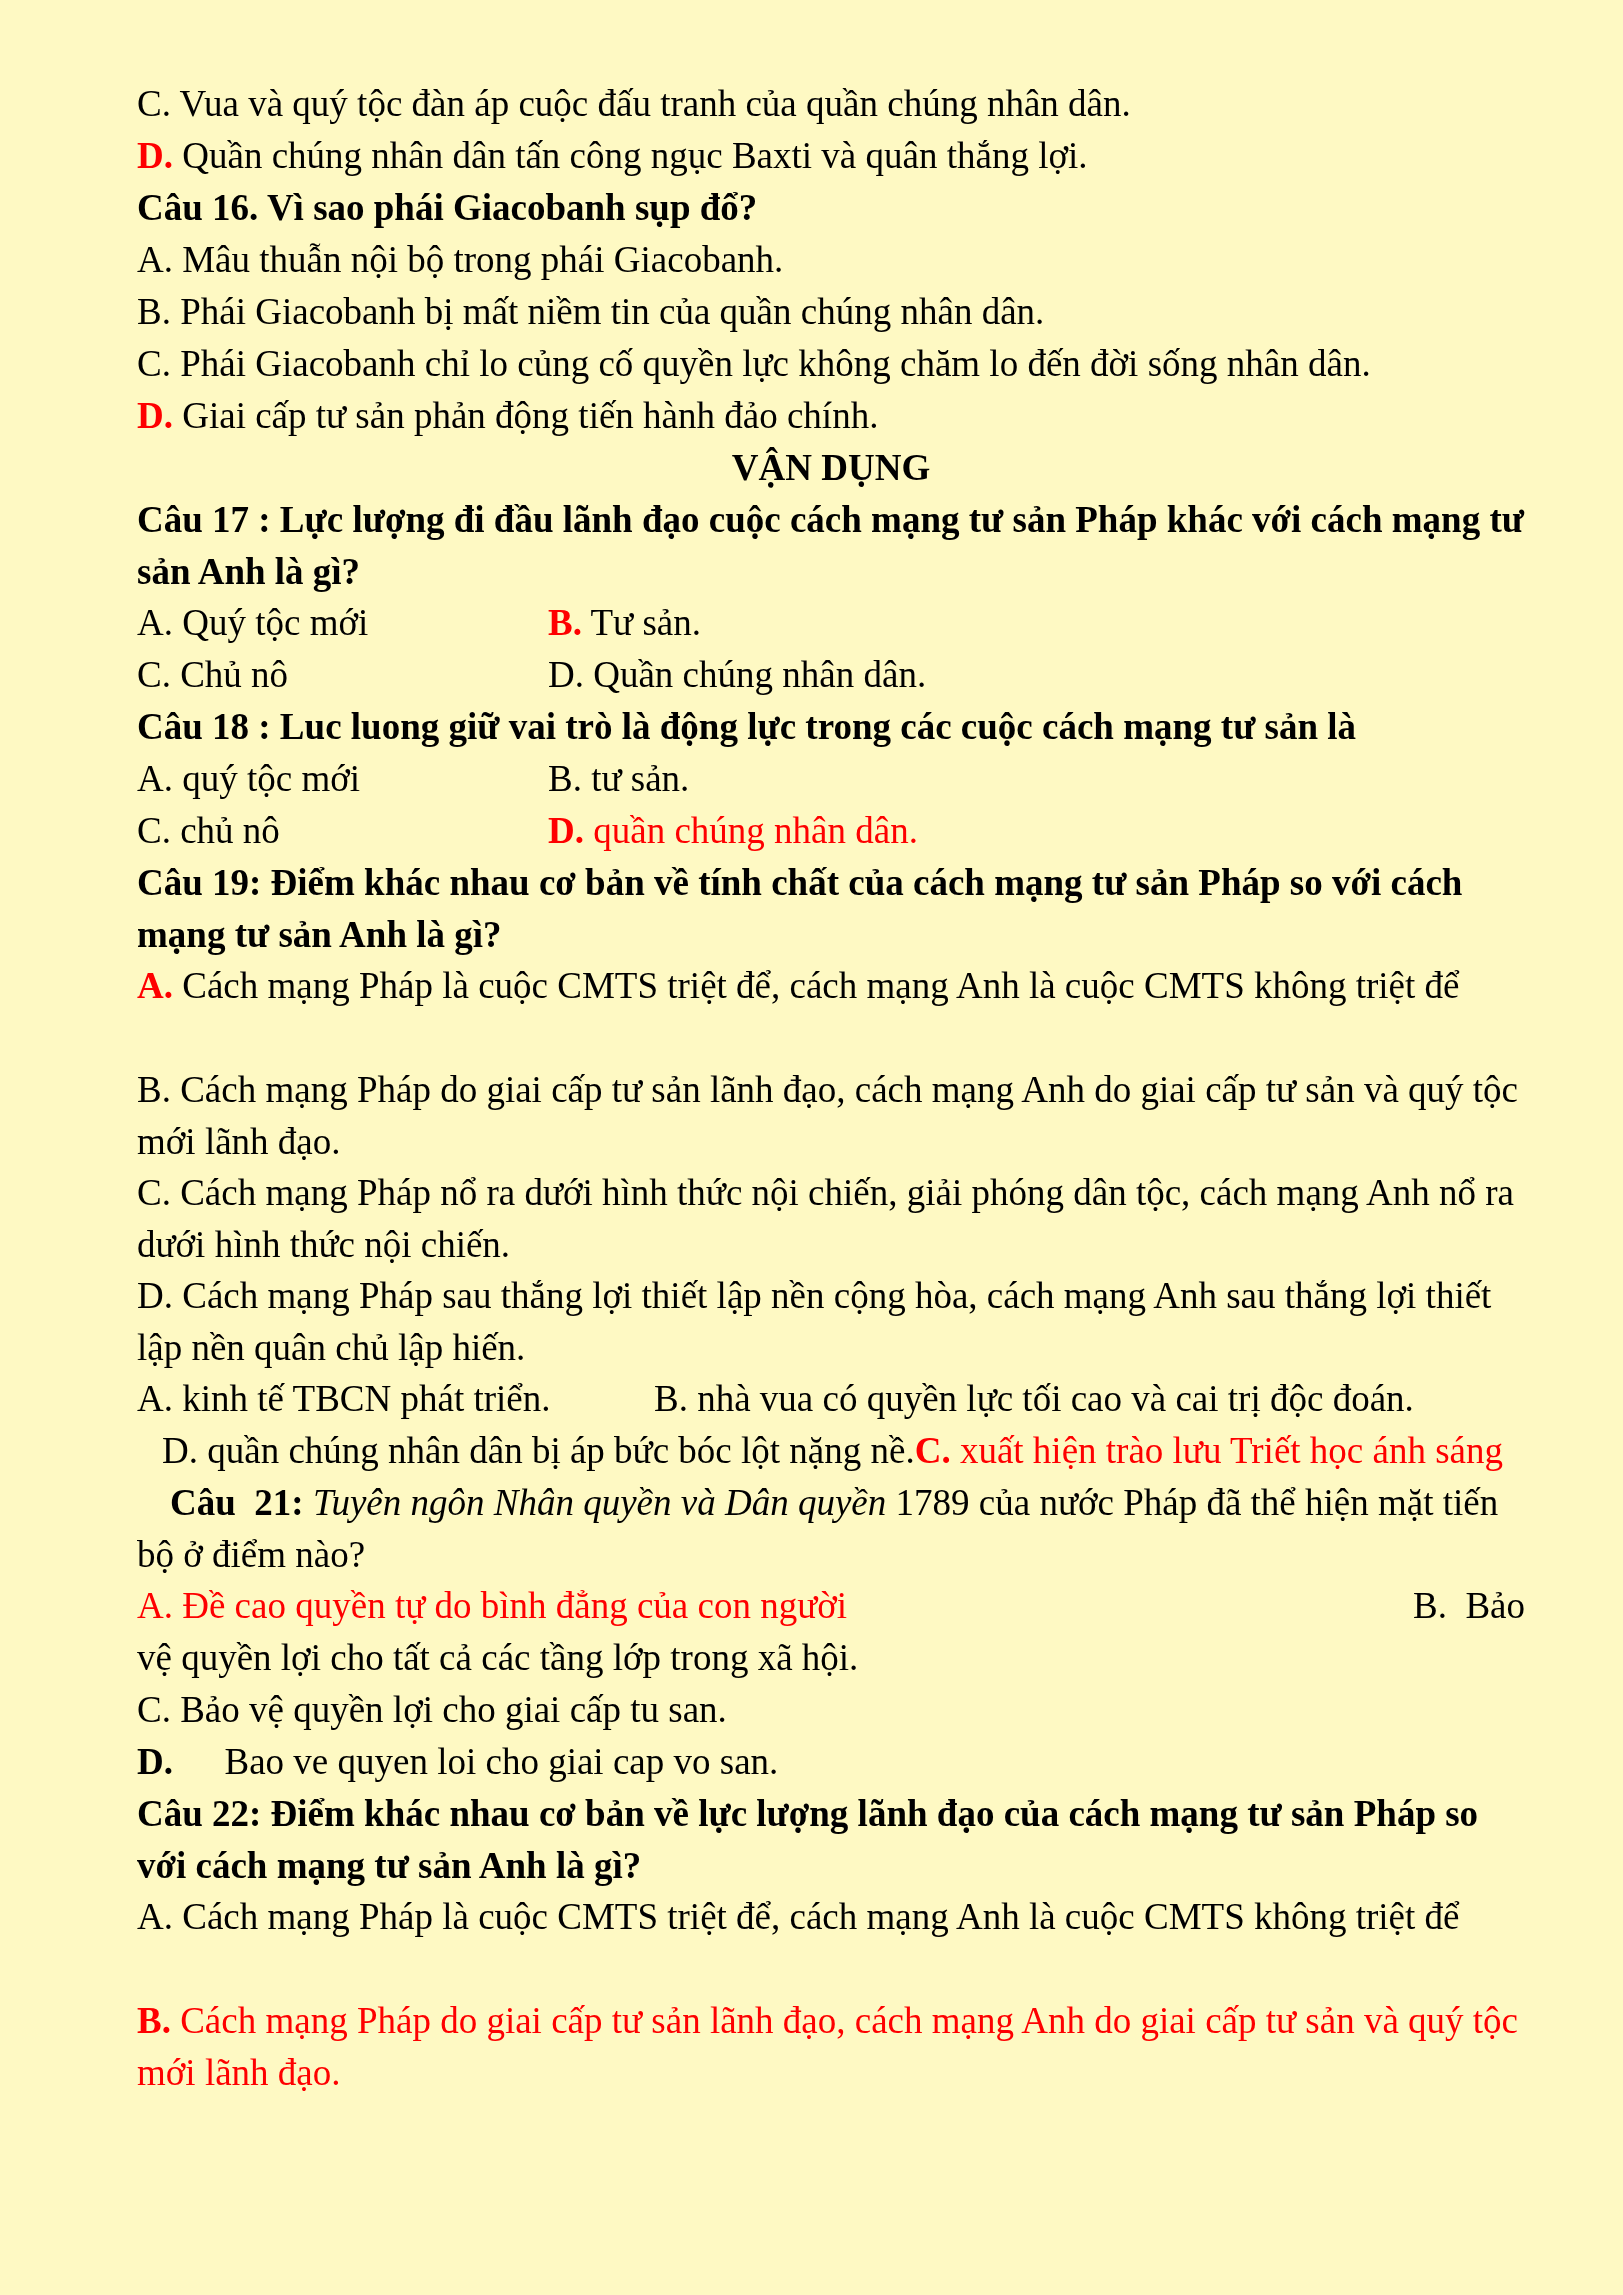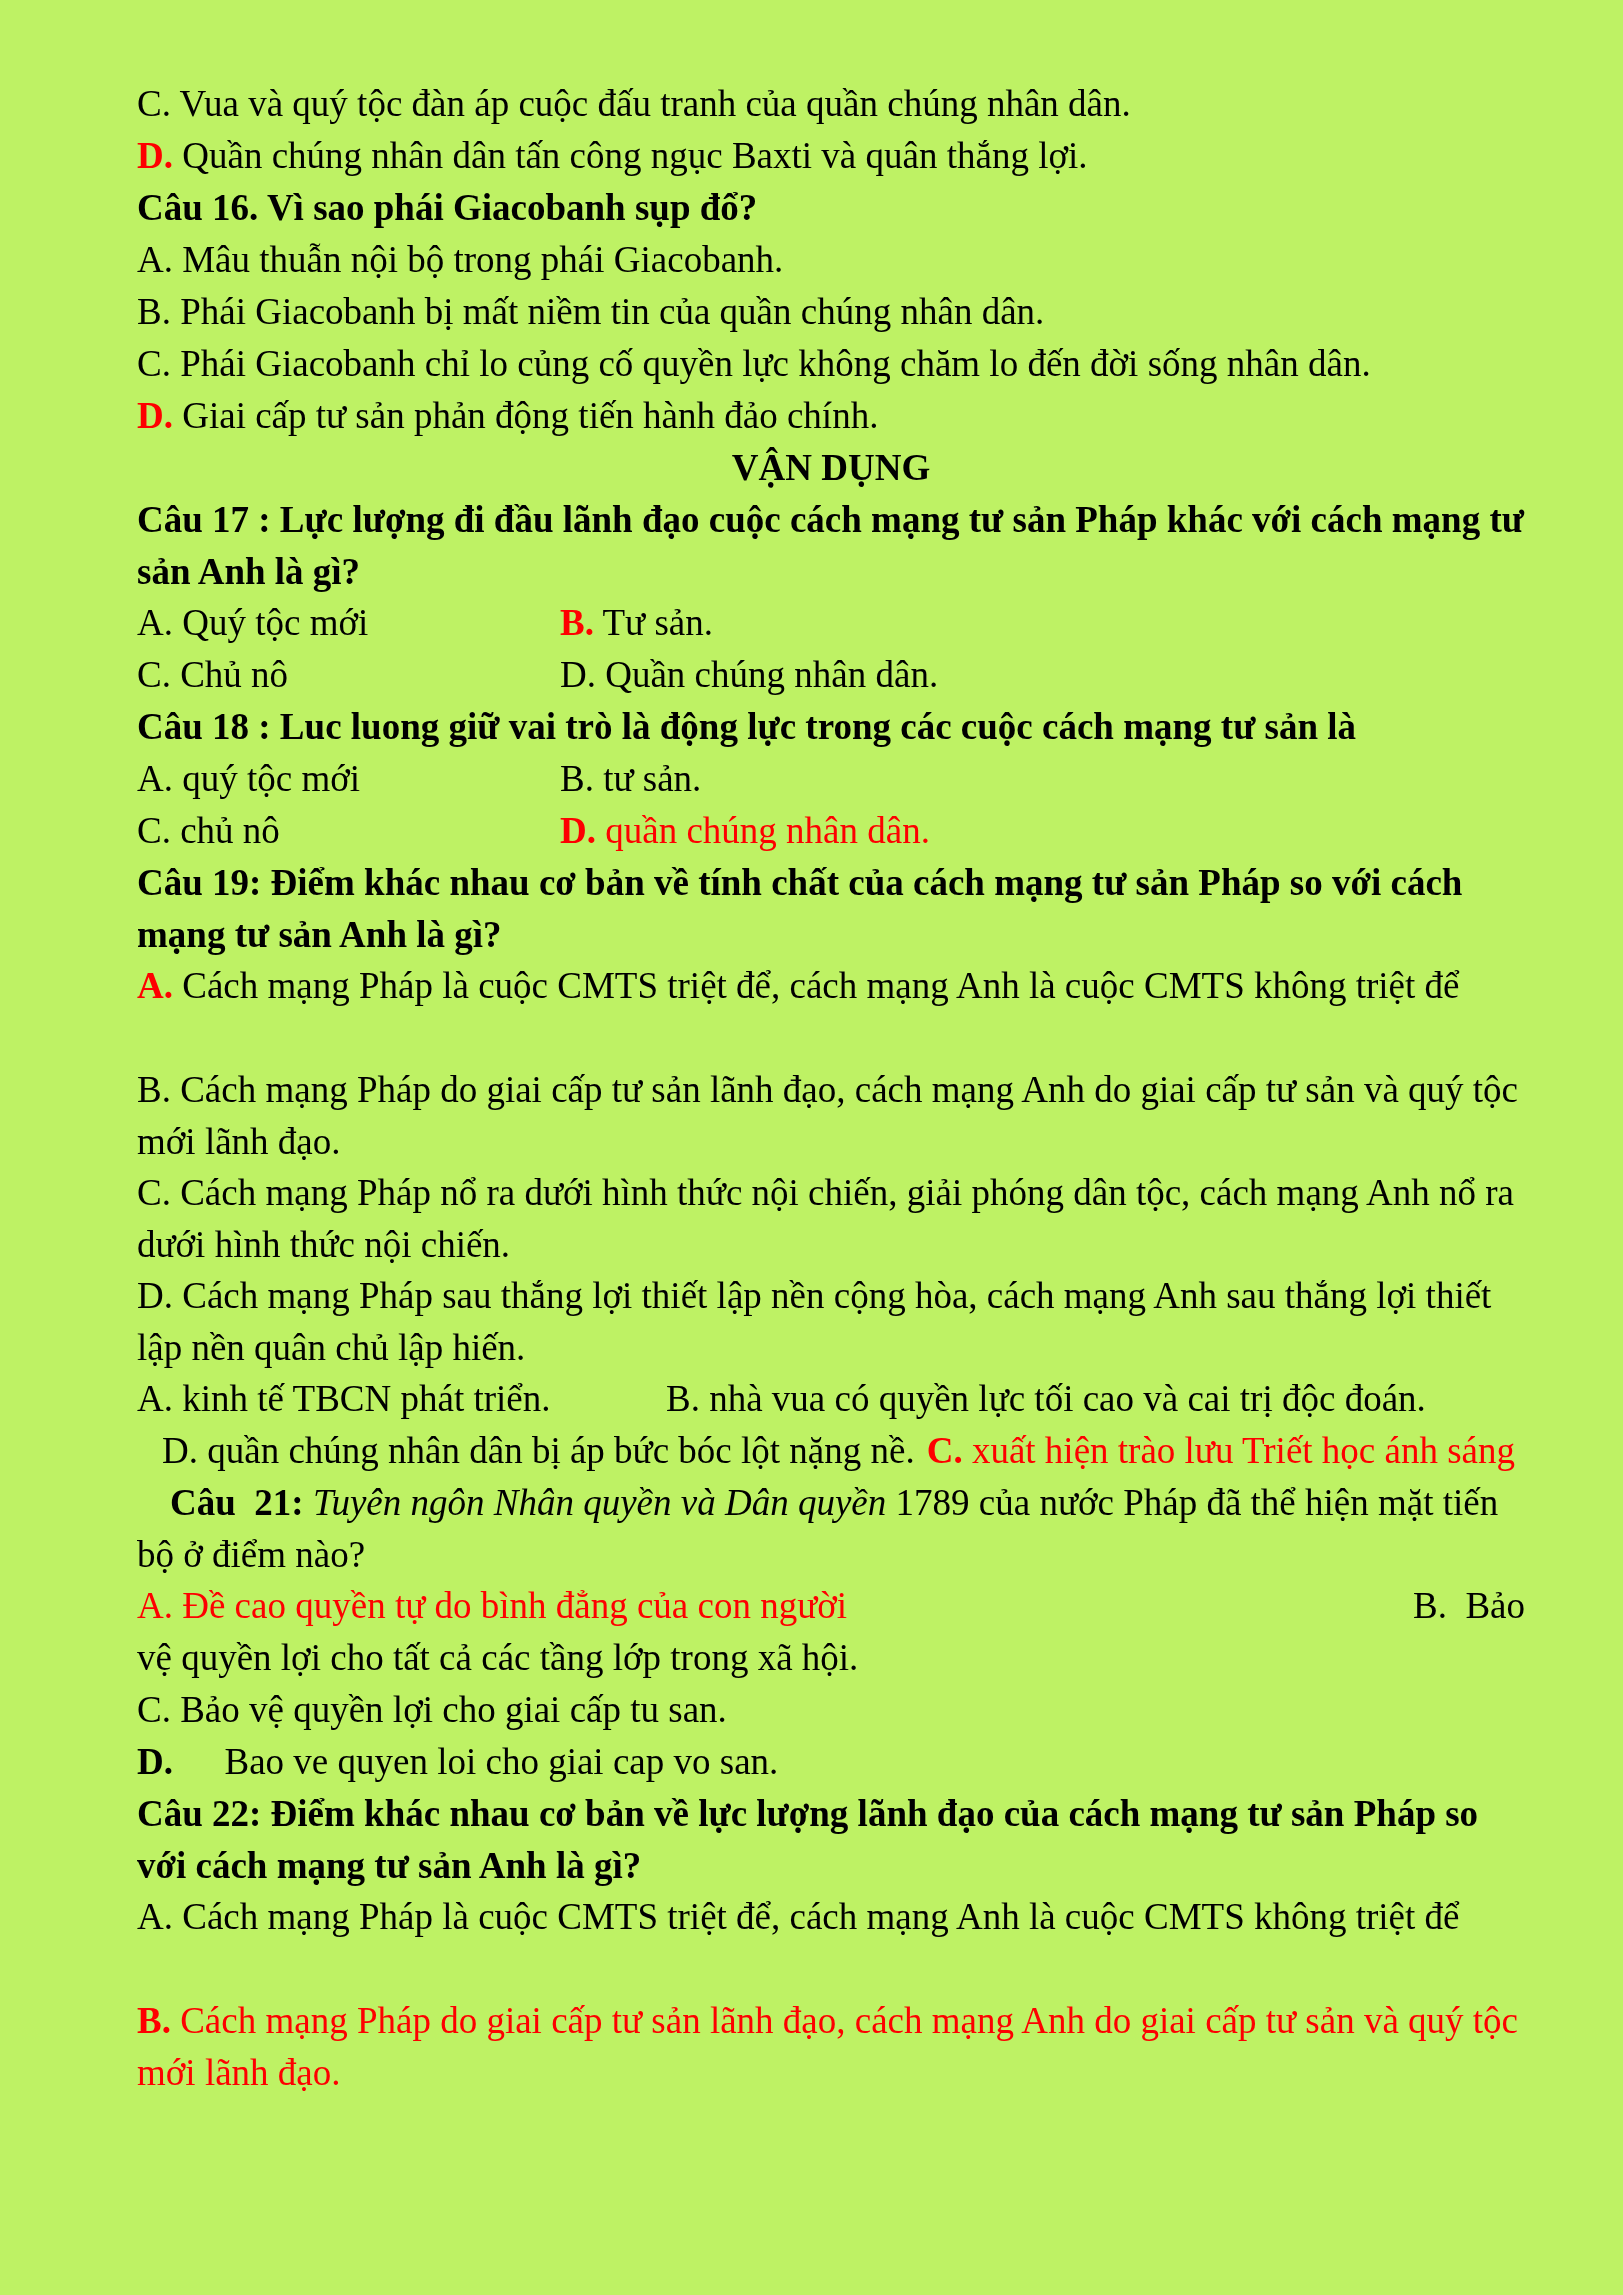--- a/index.html
+++ b/index.html
@@ -1,36 +1,36 @@
 <!DOCTYPE html>
 <html style="font-size:10.5px"><head>
 <meta charset="utf-8">
 <style>
   html,body{margin:0;padding:0;background:#ffffff;}
   .page{
     position:relative;
     width:1623px;height:2295px;
-    background:#bef264;
+    background:#fef9c3;
     box-sizing:border-box;
     padding:78px 98px 0 137px;
     font-family:"Liberation Serif","DejaVu Serif",serif;
     font-size:37px;
     line-height:52px;
     color:#000000;
     overflow:hidden;
   }
   p{margin:0;padding:0;}
   .h1{height:52px;white-space:nowrap;}
   .h2{height:103px;}
   .blank{height:52px;}
   .b{font-weight:bold;}
   .r{color:#fe0000;}
   .i{font-style:italic;}
   .center{text-align:center;}
-  .row{display:flex;gap:12px;}
+  .row{display:flex;}
   .c1{flex:0 0 411px;white-space:nowrap;}
   .c2{white-space:nowrap;text-align:center;}
   .c1w{flex:0 0 517px;white-space:nowrap;}
   .gap{margin-left:25px;}
   .sb{display:flex;justify-content:space-between;}
   .pre{white-space:pre;margin-left:33px;}
 </style>
 </head>
 <body>
 

